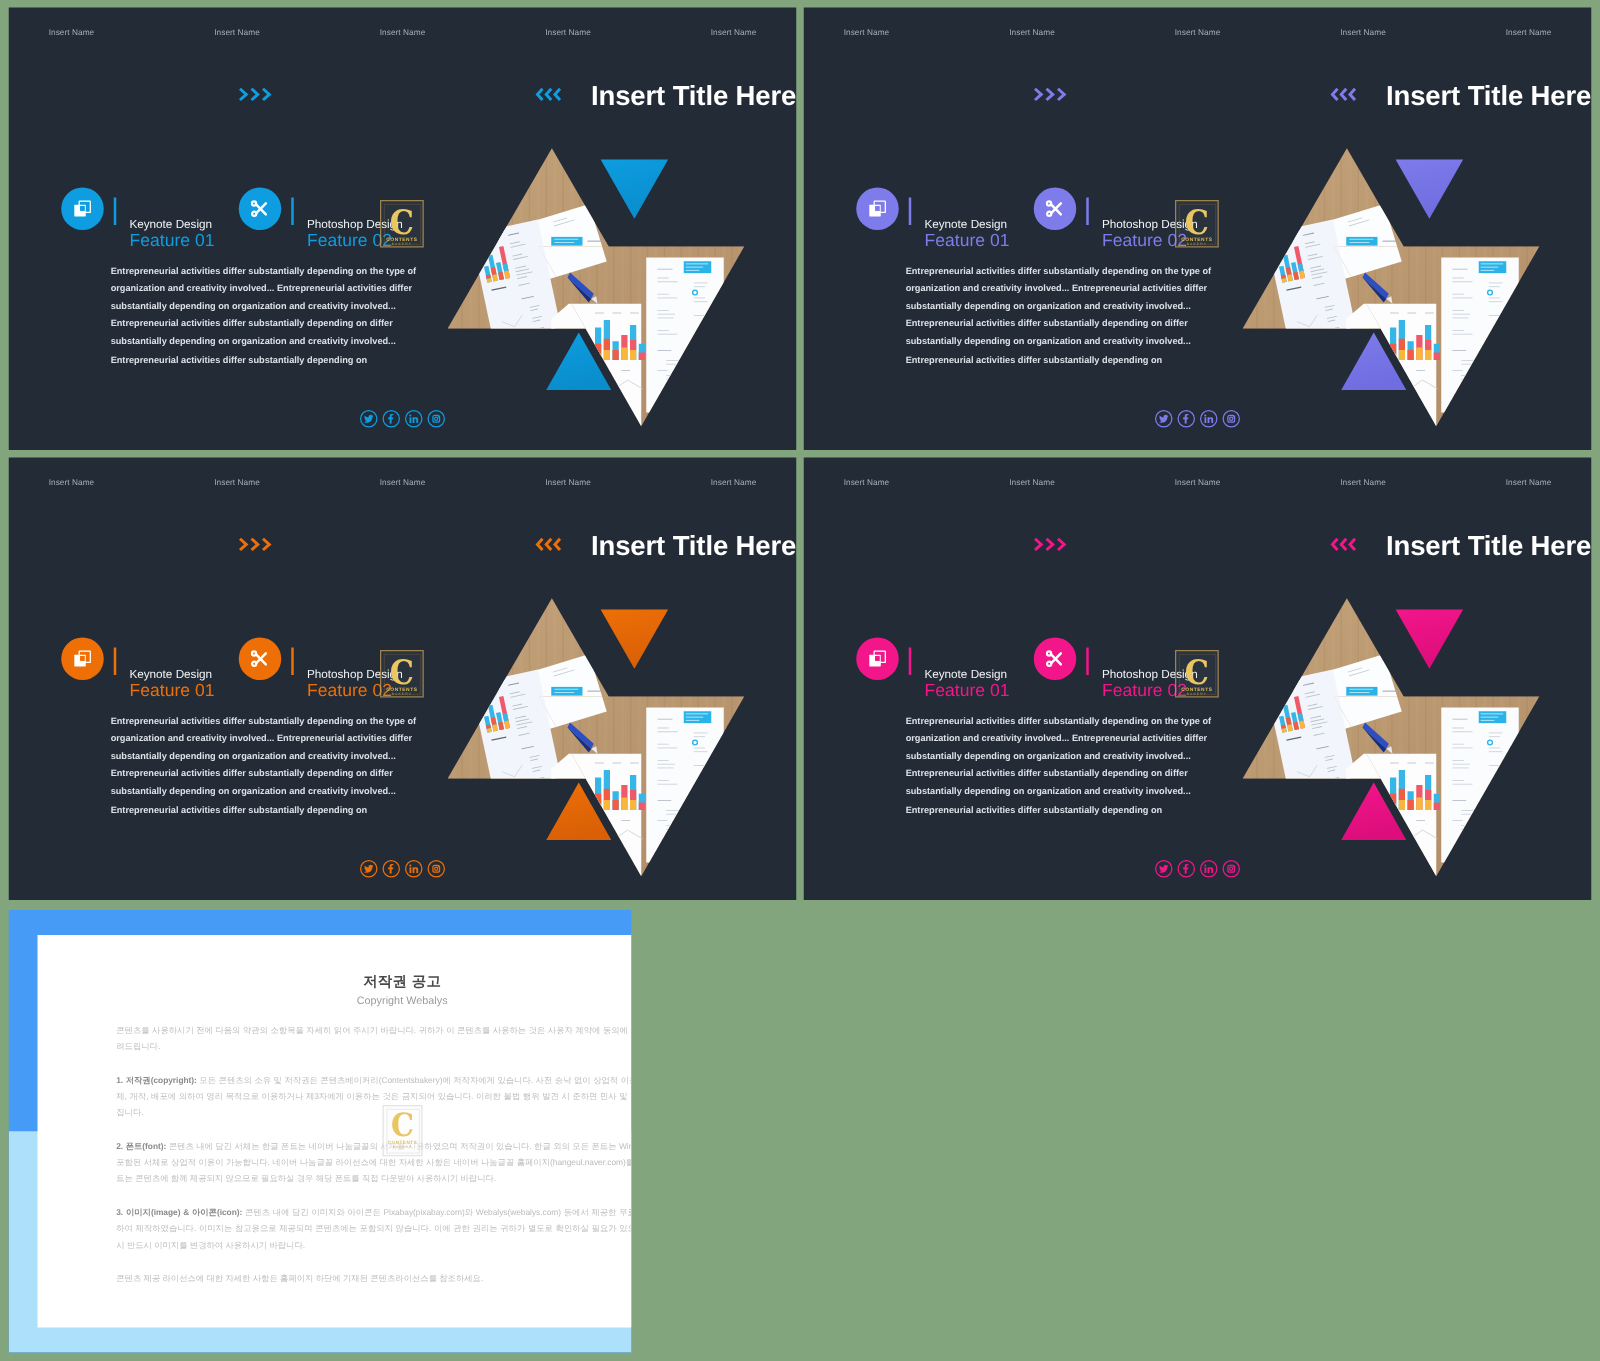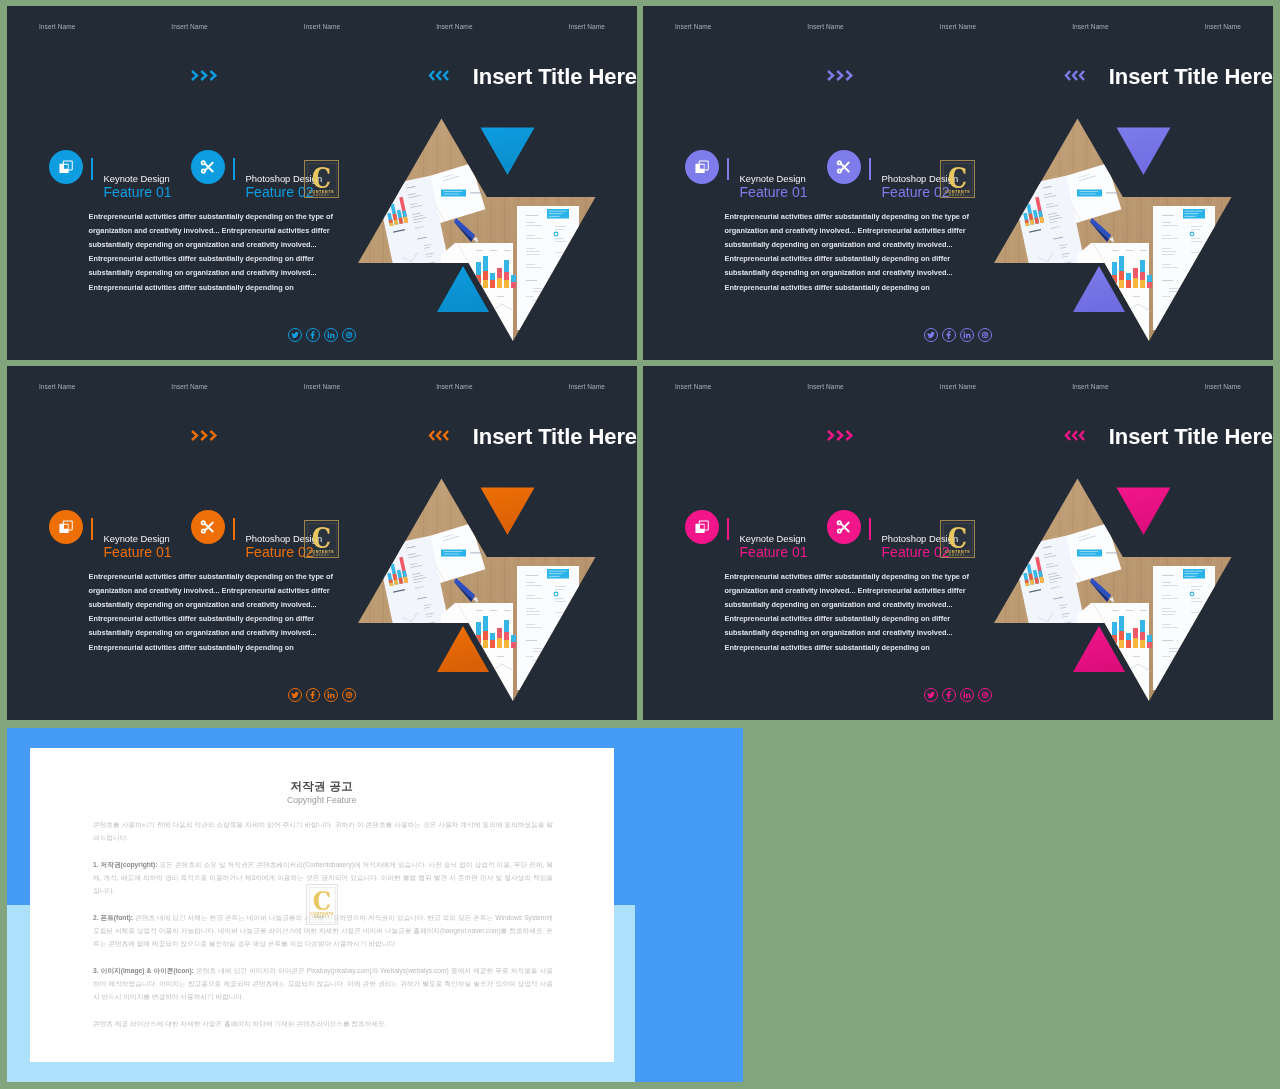--- a/index.html
+++ b/index.html
@@ -57,21 +57,21 @@
       border:0.7px solid rgba(150,120,70,.22);}
   #copyright-panel .wm::before{border-color:rgba(190,190,190,.25);}
   .wm .wmc{position:absolute;left:0;width:100%;text-align:center;
            font-family:"DejaVu Serif Condensed","DejaVu Serif",serif;font-weight:bold;color:#e8c661;line-height:1;}
   .wm .wmt{position:absolute;left:0;width:100%;text-align:center;
            color:#e0bc53;line-height:1;font-weight:bold;font-family:"Liberation Sans",sans-serif;}
   .wm .wmt2{position:absolute;left:0;width:100%;text-align:center;
             color:#b79c55;line-height:1;font-family:"Liberation Sans",sans-serif;}
 
   
-  #copyright-panel{position:absolute;left:7px;top:728px;width:736px;height:354px;overflow:hidden;background:#459bf5;}
+  #copyright-panel{position:absolute;left:7px;top:728px;width:498px;height:354px;overflow:hidden;background:#459bf5;}
   .cp-lower{position:absolute;left:0;top:177px;width:628px;height:177px;background:#ade0fa;}
   .cp-doc{position:absolute;left:22.5px;top:20px;width:584.5px;height:314px;background:#fff;}
   .cp-title{position:absolute;left:0;top:32px;width:584.5px;text-align:center;
             color:#4a4a4a;font-size:11.5px;font-weight:bold;letter-spacing:.3px;line-height:12px;}
   .cp-sub{position:absolute;left:0;top:46.5px;width:584.5px;text-align:center;
           color:#9a9a9a;font-size:8.6px;letter-spacing:.05px;line-height:10px;}
   .cp-body{position:absolute;left:63.5px;top:71px;width:460px;}
   .cp-body p{margin:0 0 14.2px 0;color:#bcbcbc;font-size:6.7px;line-height:12.9px;
              letter-spacing:-0.02px;text-align:justify;}
   .cp-body p b{color:#8a8a8a;font-weight:bold;}
@@ -2416,21 +2416,21 @@
     <div class="wm" style="left:297px;top:154px;width:35px;height:38px;">
     <div class="wmc" style="font-size:27.00px;top:4.00px;">C</div>
     <div class="wmt" style="font-size:3.90px;letter-spacing:0.45px;top:29.00px;">CONTENTS</div>
     <div class="wmt2" style="font-size:2.70px;letter-spacing:0.90px;top:34.00px;">BAKERY</div>
   </div>
   </div>
 <div id="copyright-panel">
     <div class="cp-lower"></div>
     <div class="cp-doc">
       <div class="cp-title">저작권 공고</div>
-      <div class="cp-sub">Copyright Feature</div>
+      <div class="cp-sub">Copyright Webalys</div>
       <div class="cp-body">
         <p>콘텐츠를 사용하시기 전에 다음의 약관의 소항목을 자세히 읽어 주시기 바랍니다. 귀하가 이 콘텐츠를 사용하는 것은 사용자 계약에 동의에 동의하셨음을 알려드립니다.</p>
         <p><b>1. 저작권(copyright):</b> 모든 콘텐츠의 소유 및 저작권은 콘텐츠베이커리(Contentsbakery)에 저작자에게 있습니다. 사전 승낙 없이 상업적 이용, 무단 전재, 복제, 개작, 배포에 의하여 영리 목적으로 이용하거나 제3자에게 이용하는 것은 금지되어 있습니다. 이러한 불법 행위 발견 시 준하면 민사 및 형사상의 책임을 집니다.</p>
         <p><b>2. 폰트(font):</b> 콘텐츠 내에 담긴 서체는 한글 폰트는 네이버 나눔글꼴의 서체를 사용하였으며 저작권이 있습니다. 한글 외의 모든 폰트는 Windows System에 포함된 서체로 상업적 이용이 가능합니다. 네이버 나눔글꼴 라이선스에 대한 자세한 사항은 네이버 나눔글꼴 홈페이지(hangeul.naver.com)를 참조하세요. 폰트는 콘텐츠에 함께 제공되지 않으므로 필요하실 경우 해당 폰트를 직접 다운받아 사용하시기 바랍니다.</p>
         <p><b>3. 이미지(image) &amp; 아이콘(icon):</b> 콘텐츠 내에 담긴 이미지와 아이콘은 Pixabay(pixabay.com)와 Webalys(webalys.com) 등에서 제공한 무료 저작물을 사용하여 제작하였습니다. 이미지는 참고용으로 제공되며 콘텐츠에는 포함되지 않습니다. 이에 관한 권리는 귀하가 별도로 확인하실 필요가 있으며 상업적 사용 시 반드시 이미지를 변경하여 사용하시기 바랍니다.</p>
         <p>콘텐츠 제공 라이선스에 대한 자세한 사항은 홈페이지 하단에 기재된 콘텐츠라이선스를 참조하세요.</p>
       </div>
     </div>
     <div class="wm" style="left:299px;top:156px;width:32px;height:41px;border-color:rgba(180,180,180,.35);background:rgba(252,252,252,.5);">
     <div class="wmc" style="font-size:25.65px;top:3.80px;">C</div>

